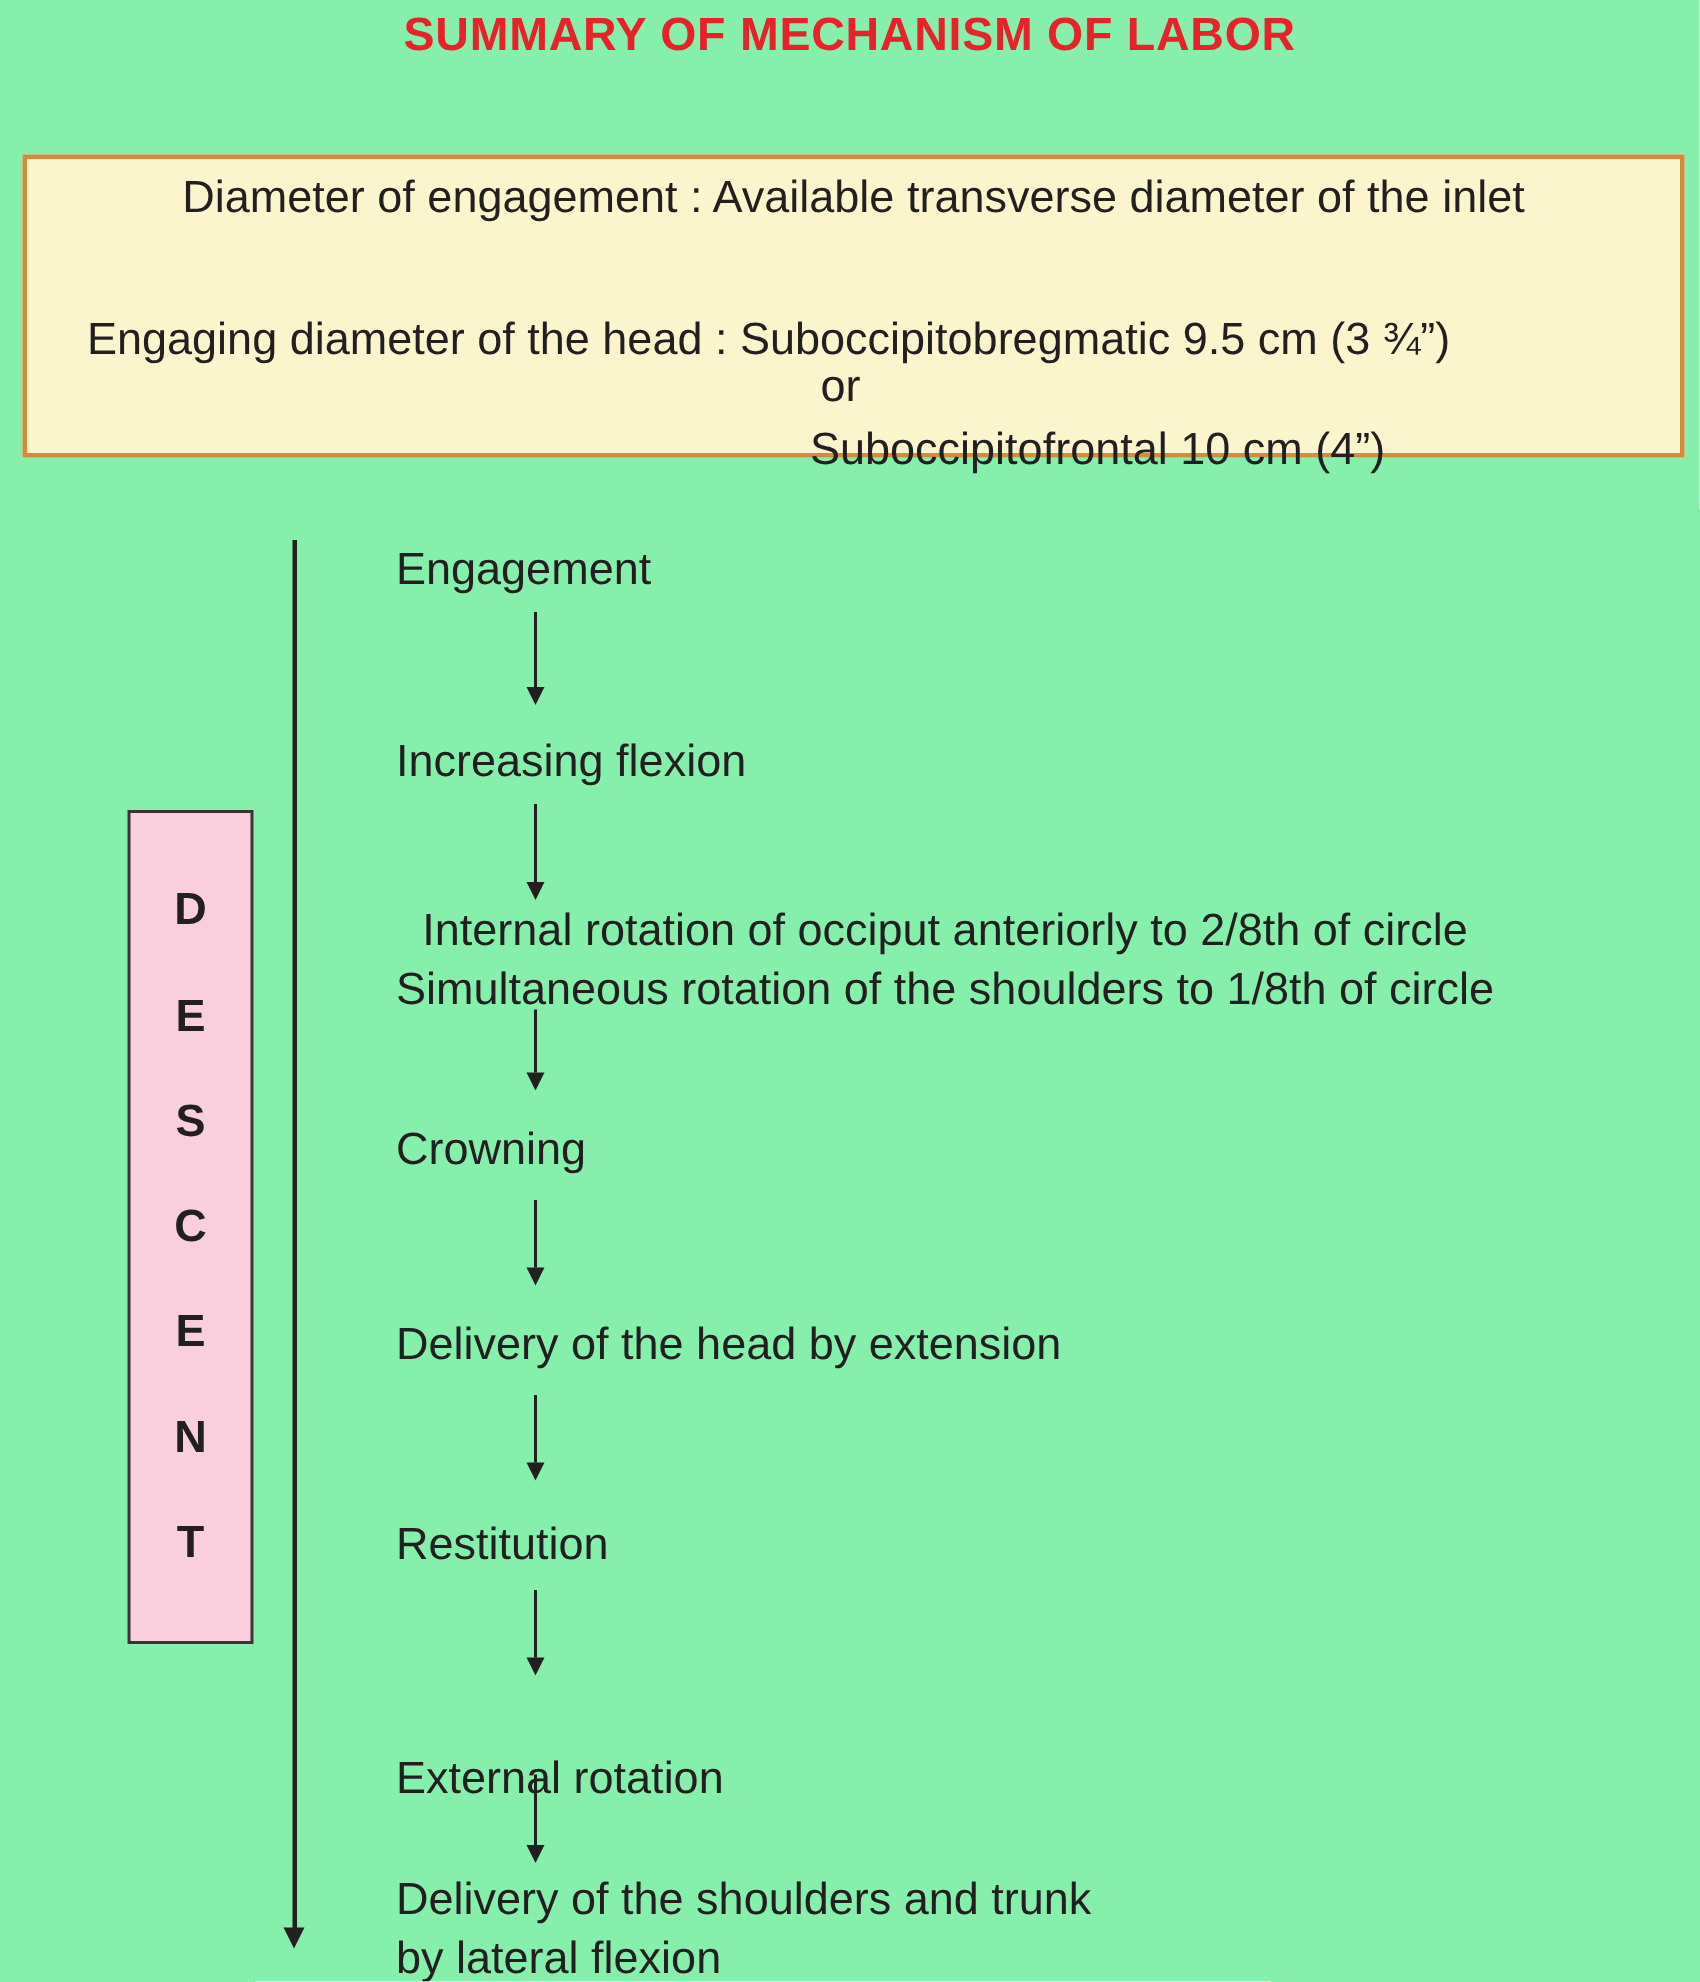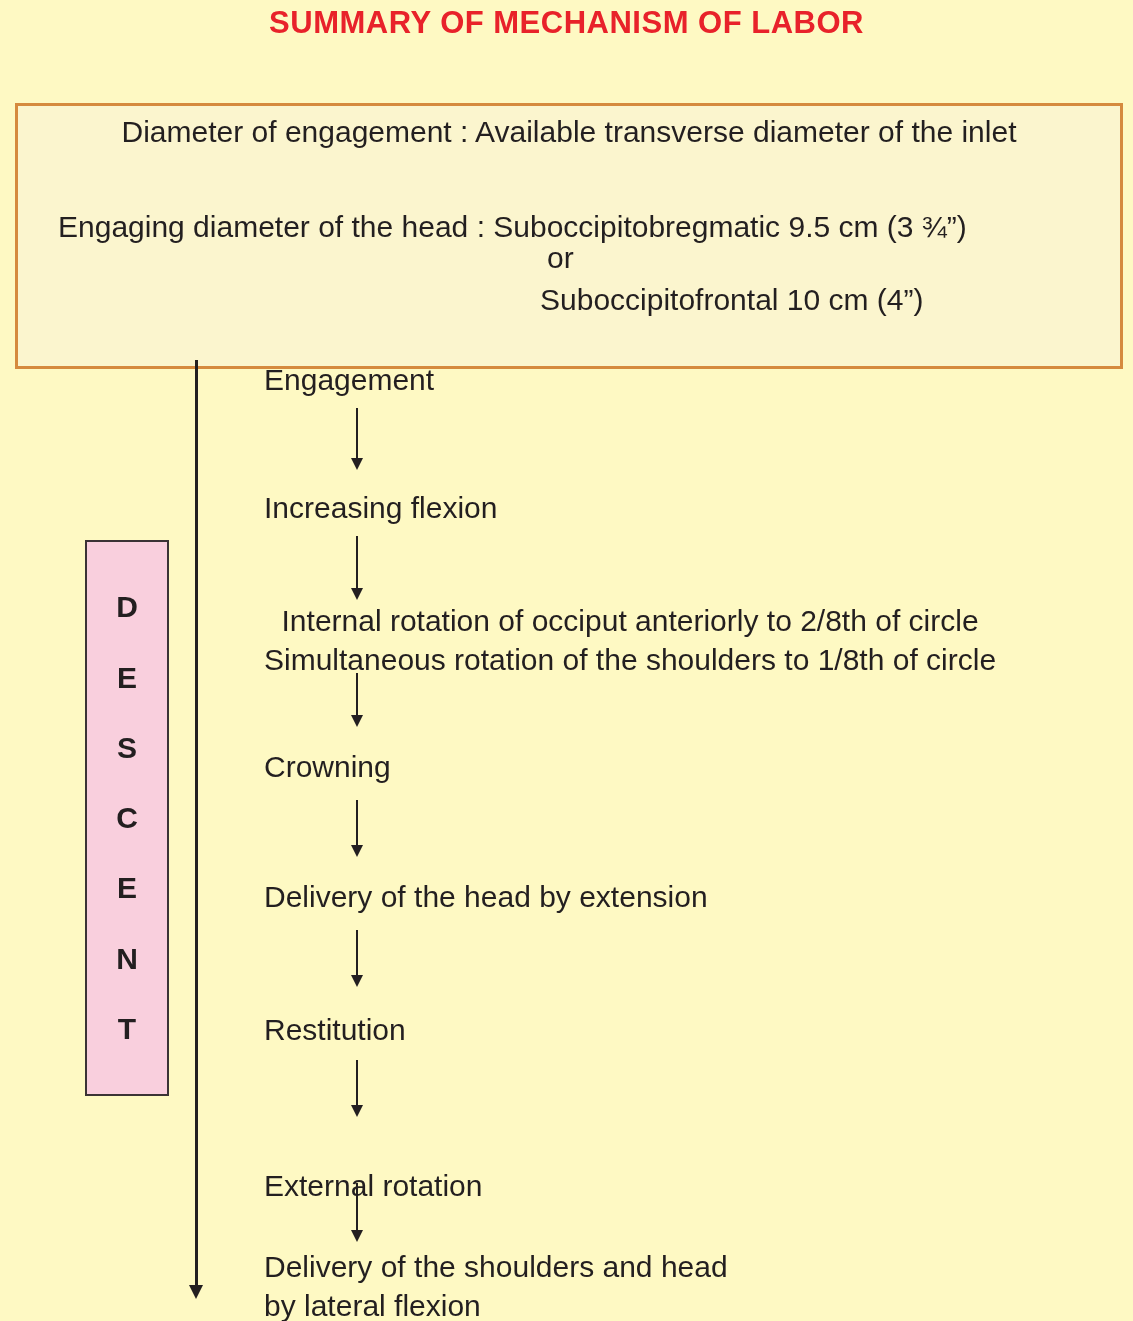--- a/index.html
+++ b/index.html
@@ -10,21 +10,21 @@
     --c-pink-bg: #f9cfdd;
     --c-pink-border: #3b3335;
     --c-ink: #231f20;
   }
   * { margin: 0; padding: 0; box-sizing: border-box; }
   html, body { background: #ffffff; }
   .canvas {
     position: relative;
     width: 1133px;
     height: 1321px;
-    background: #fef9c3;
+    background: #86efac;
     font-family: "Liberation Sans", sans-serif;
     color: var(--c-ink);
     overflow: hidden;
   }
   .title {
     position: absolute;
     top: 5px; left: 0; width: 100%;
     text-align: center;
     font-size: 31px;
     font-weight: bold;
@@ -35,21 +35,21 @@
     position: absolute;
     top: 56px; left: 0; width: 100%;
     text-align: center;
     font-size: 30px;
     font-weight: bold;
     color: var(--c-subtitle);
   }
   .info-box {
     position: absolute;
     left: 15px; top: 103px;
-    width: 1108px; height: 266px;
+    width: 1108px; height: 202px;
     background: var(--c-box-bg);
     border: 3px solid var(--c-box-border);
     font-size: 30px;
     color: var(--c-ink);
   }
   .info-l1 { position: absolute; top: 9px;  left: 0; width: 100%; text-align: center; white-space: nowrap; }
   .info-l2 { position: absolute; top: 88px; left: 40px; white-space: nowrap; margin-top: 16px; }
   .info-l3 { position: absolute; top: 135px; left: 529px; white-space: nowrap; }
   .info-l4 { position: absolute; top: 177px; left: 522px; white-space: nowrap; }
 
@@ -179,17 +179,17 @@
     <div>Restitution</div>
   </div>
   <div class="sarrow a6"></div>
 
   <div class="step s7">
     <div>External rotation</div>
   </div>
   <div class="sarrow a7"></div>
 
   <div class="step s8">
-    <div>Delivery of the shoulders and head</div>
+    <div>Delivery of the shoulders and trunk</div>
     <div>by lateral flexion</div>
   </div>
 
 </div>
 
 </body></html>

